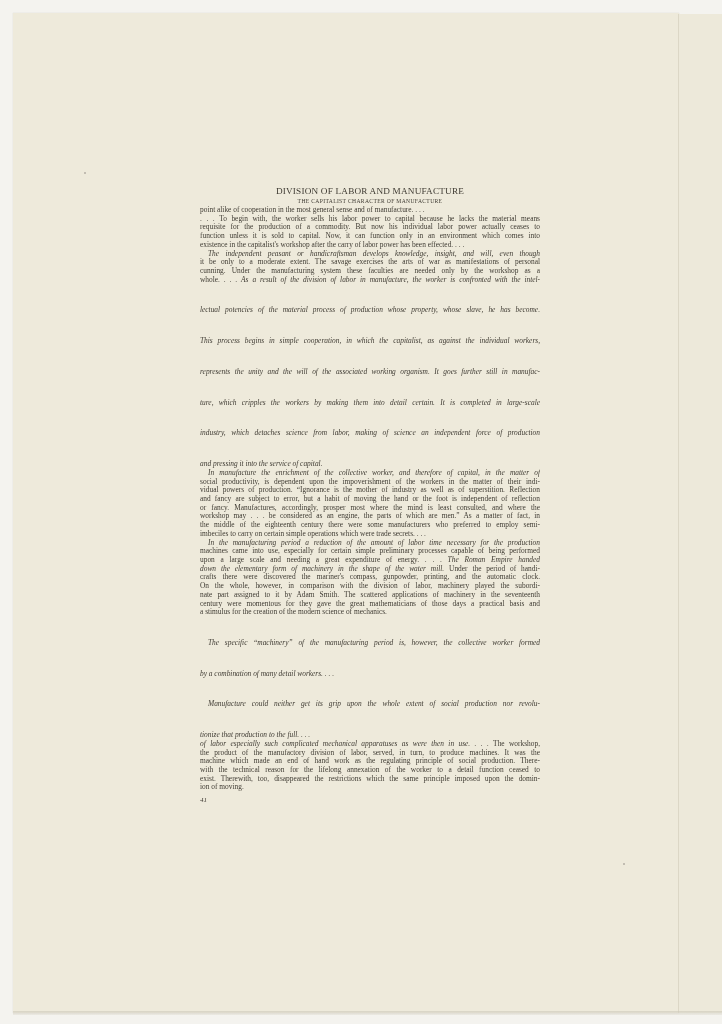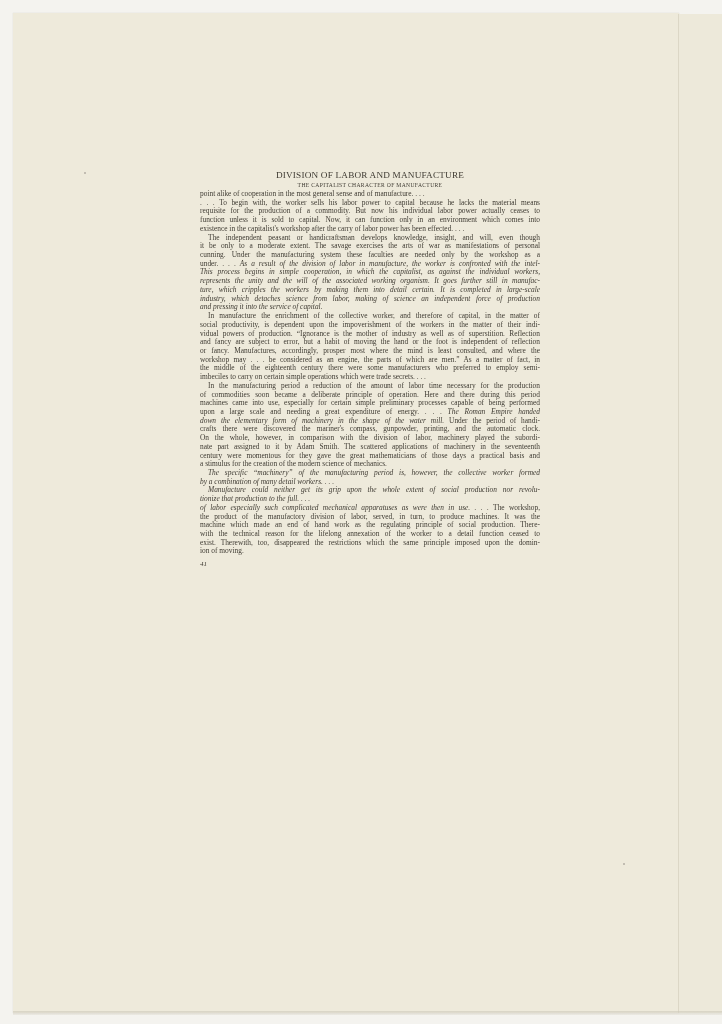--- a/index.html
+++ b/index.html
@@ -18,39 +18,39 @@
     background:#ede9da;
     border-left:1px solid #dcd7c6;
   }
   .sheet-bottom-edge {
     position:absolute; left:13px; top:1011px; width:709px; height:4px;
     background:linear-gradient(#c9c5b6,#e6e3da);
     opacity:0.6;
   }
   .speck { position:absolute; width:2px; height:2px; background:#8a8780; border-radius:1px; opacity:0.6; }
   .text-block {
-    position:absolute; left:200px; top:170px; width:340px;
+    position:absolute; left:200px; top:186px; width:340px;
     color:#3f3b33;
   }
   .title {
     text-align:center; font-size:9.2px; letter-spacing:0.2px;
     line-height:11px; margin-left:0;
   }
   .subtitle {
     text-align:center; font-size:5.6px; letter-spacing:0.35px;
     line-height:8px; margin-bottom:1px;
   }
   .line {
     font-size:7.4px; line-height:8.72px; height:8.72px;
     white-space:nowrap; text-align:justify; text-align-last:justify;
     overflow:hidden;
   }
   .line.last { text-align-last:left; }
-  .indent { padding-left:8px; }
-  .it { font-style:italic; }
+  .indent { padding-left:8px;font-style:italic; }
+  .it { font-style:italic;margin-top:22px; }
   .page-number {
     text-align:left; font-size:7px; font-style:italic; margin-top:4px;
   }
 </style>
 </head>
 <body>
 
 <div class="sheet"></div>
 <div class="sheet-next"></div>
 <div class="sheet-bottom-edge"></div>
@@ -62,36 +62,36 @@
   <div class="subtitle">THE CAPITALIST CHARACTER OF MANUFACTURE</div>
   <div id="body-lines">
       <div class="line last">point alike of cooperation in the most general sense and of manufacture. . . .</div>
       <div class="line">. . . To begin with, the worker sells his labor power to capital because he lacks the material means</div>
       <div class="line">requisite for the production of a commodity. But now his individual labor power actually ceases to</div>
       <div class="line">function unless it is sold to capital. Now, it can function only in an environment which comes into</div>
       <div class="line last">existence in the capitalist's workshop after the carry of labor power has been effected. . . .</div>
       <div class="line indent">The independent peasant or handicraftsman develops knowledge, insight, and will, even though</div>
       <div class="line">it be only to a moderate extent. The savage exercises the arts of war as manifestations of personal</div>
       <div class="line">cunning. Under the manufacturing system these faculties are needed only by the workshop as a</div>
-      <div class="line"><span>under. . . . </span><span class="it">As a result of the division of labor in manufacture, the worker is confronted with the intel-</span></div>
+      <div class="line"><span>whole. . . . </span><span class="it">As a result of the division of labor in manufacture, the worker is confronted with the intel-</span></div>
+      <div class="line it">lectual potencies of the material process of production whose property, whose slave, he has become.</div>
       <div class="line it">This process begins in simple cooperation, in which the capitalist, as against the individual workers,</div>
       <div class="line it">represents the unity and the will of the associated working organism. It goes further still in manufac-</div>
       <div class="line it">ture, which cripples the workers by making them into detail certain. It is completed in large-scale</div>
       <div class="line it">industry, which detaches science from labor, making of science an independent force of production</div>
       <div class="line last it">and pressing it into the service of capital.</div>
       <div class="line indent">In manufacture the enrichment of the collective worker, and therefore of capital, in the matter of</div>
       <div class="line">social productivity, is dependent upon the impoverishment of the workers in the matter of their indi-</div>
       <div class="line">vidual powers of production. “Ignorance is the mother of industry as well as of superstition. Reflection</div>
       <div class="line">and fancy are subject to error, but a habit of moving the hand or the foot is independent of reflection</div>
       <div class="line">or fancy. Manufactures, accordingly, prosper most where the mind is least consulted, and where the</div>
       <div class="line">workshop may . . . be considered as an engine, the parts of which are men.” As a matter of fact, in</div>
       <div class="line">the middle of the eighteenth century there were some manufacturers who preferred to employ semi-</div>
       <div class="line last">imbeciles to carry on certain simple operations which were trade secrets. . . .</div>
       <div class="line indent">In the manufacturing period a reduction of the amount of labor time necessary for the production</div>
-      <div class="line">of commodities soon became a deliberate principle of operation. Here and there during this period</div>
       <div class="line">machines came into use, especially for certain simple preliminary processes capable of being performed</div>
       <div class="line"><span>upon a large scale and needing a great expenditure of energy. . . . </span><span class="it">The Roman Empire handed</span></div>
       <div class="line"><span class="it">down the elementary form of machinery in the shape of the water mill.</span><span> Under the period of handi-</span></div>
       <div class="line">crafts there were discovered the mariner's compass, gunpowder, printing, and the automatic clock.</div>
       <div class="line">On the whole, however, in comparison with the division of labor, machinery played the subordi-</div>
       <div class="line">nate part assigned to it by Adam Smith. The scattered applications of machinery in the seventeenth</div>
       <div class="line">century were momentous for they gave the great mathematicians of those days a practical basis and</div>
       <div class="line last">a stimulus for the creation of the modern science of mechanics.</div>
       <div class="line indent it">The specific “machinery” of the manufacturing period is, however, the collective worker formed</div>
       <div class="line last it">by a combination of many detail workers. . . .</div>

